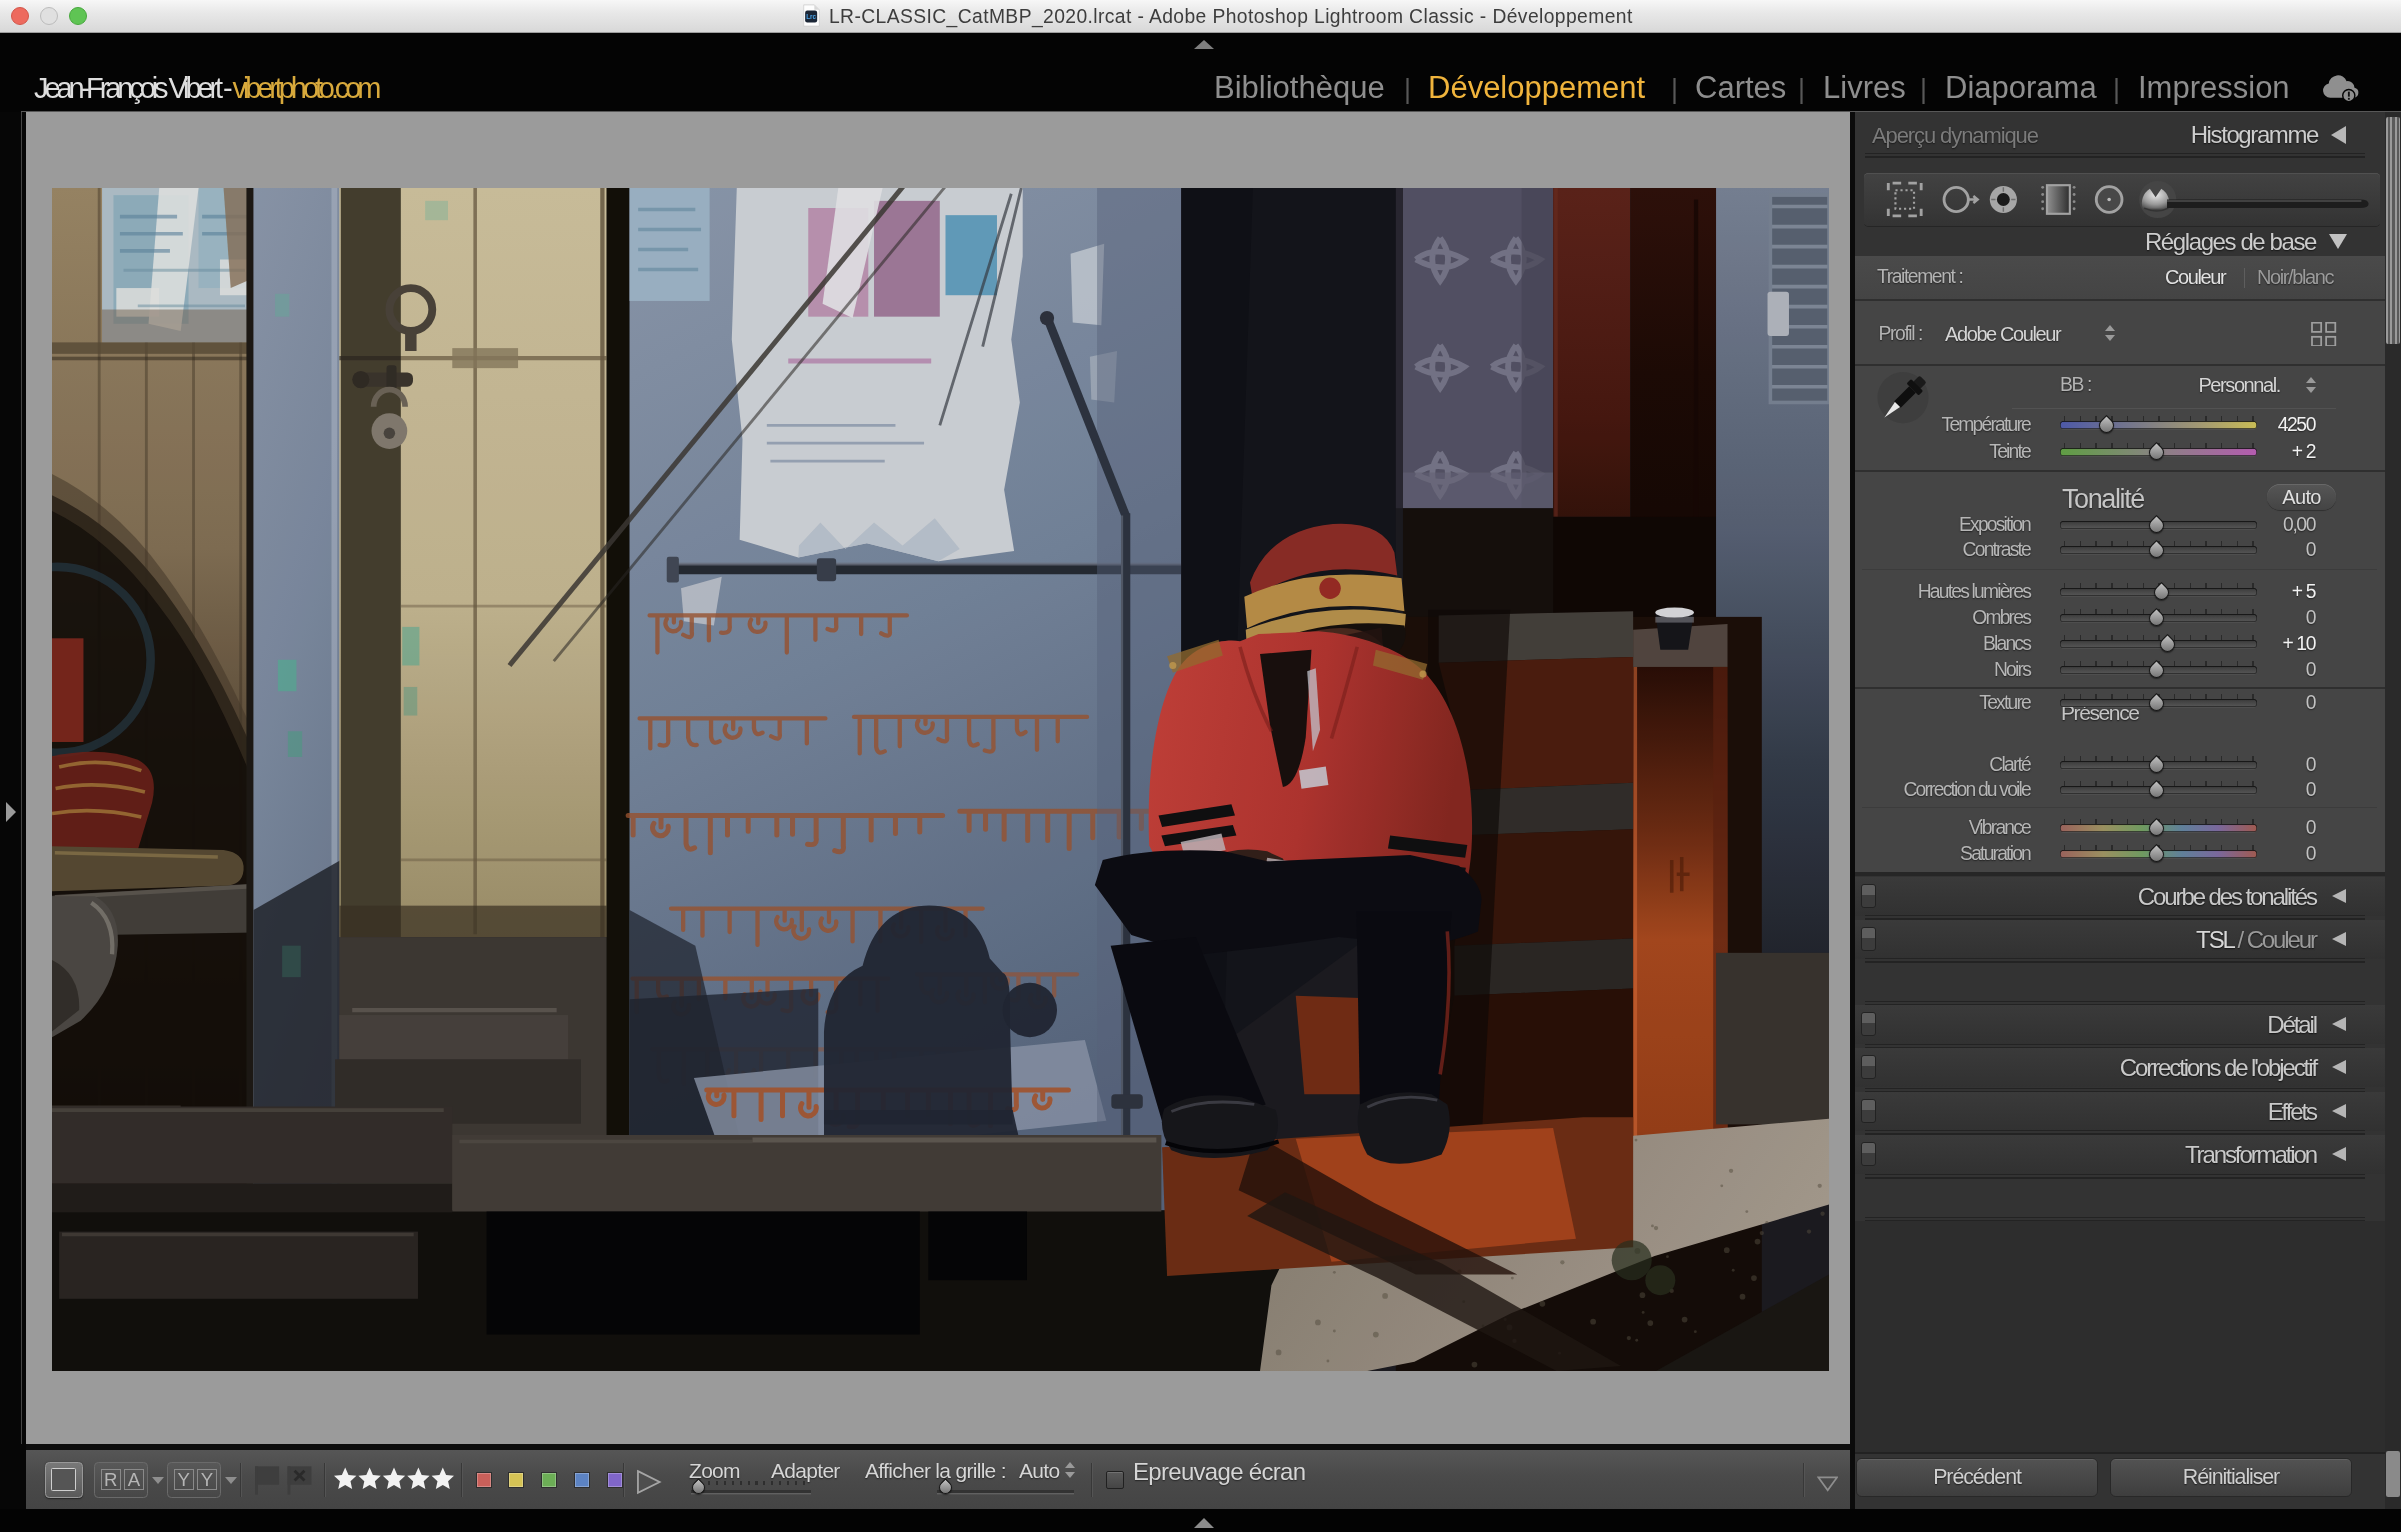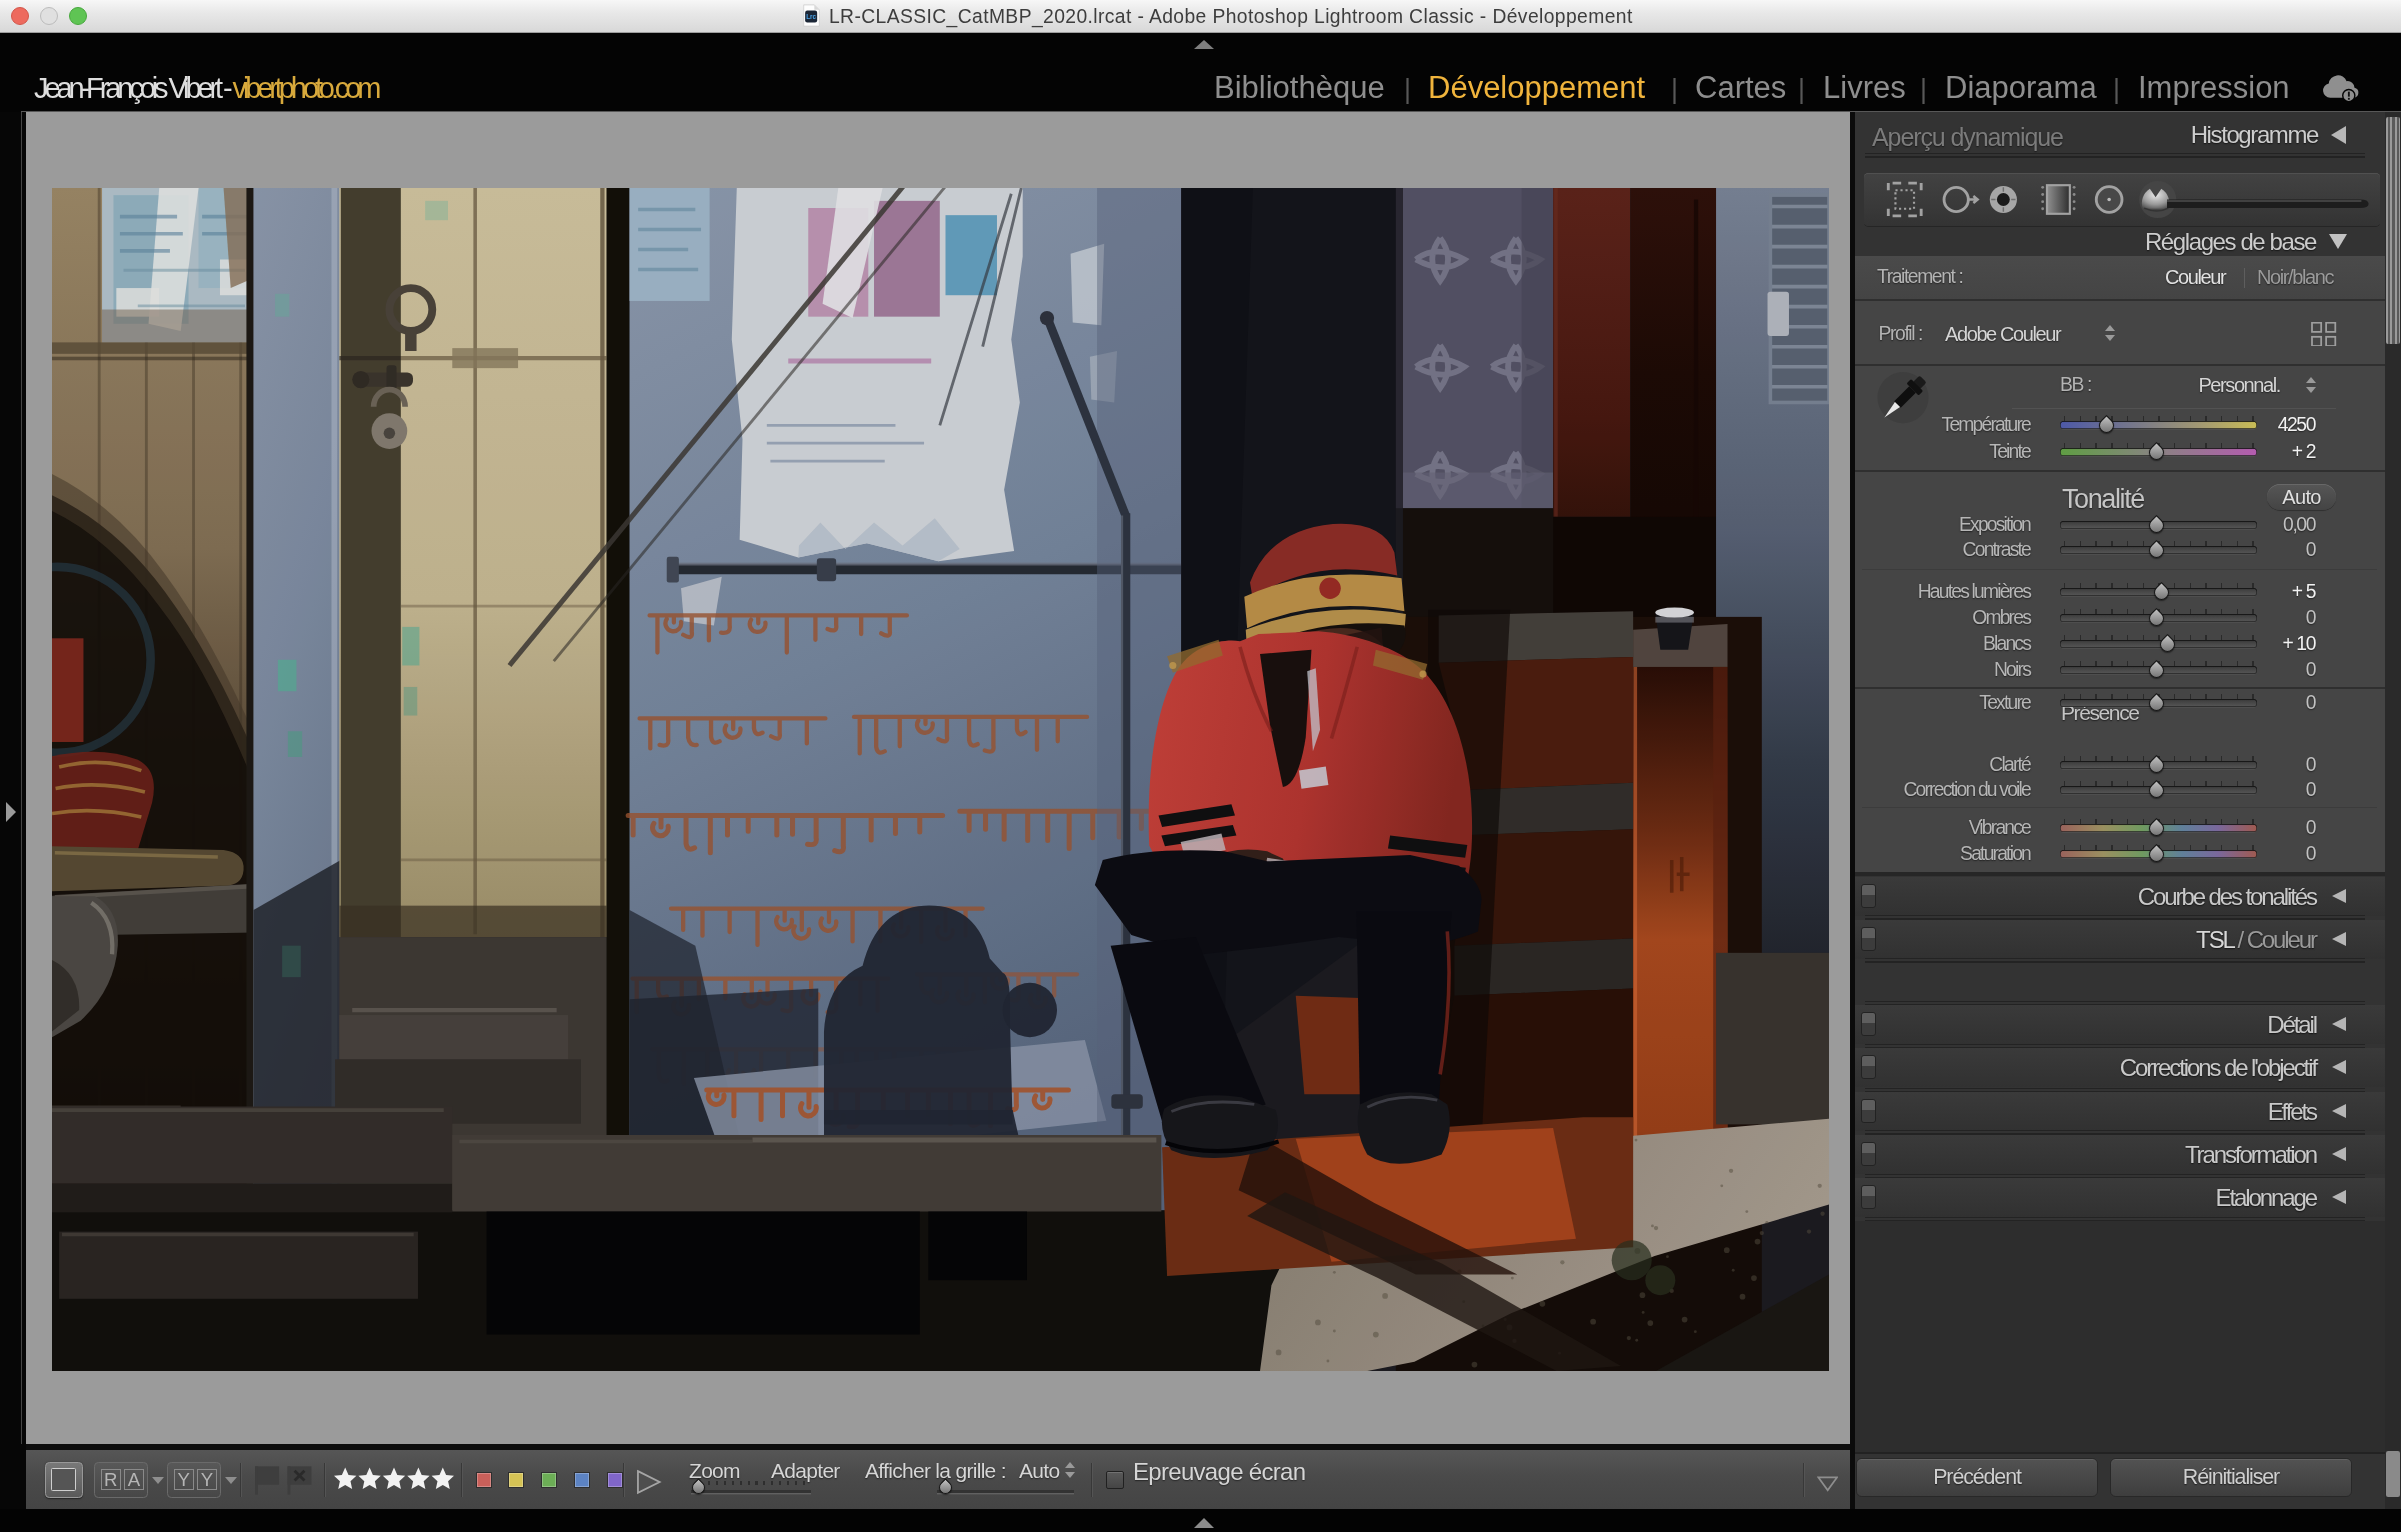--- a/index.html
+++ b/index.html
@@ -505,21 +505,21 @@
  <svg class="abs" style="left:1791px;top:26px" width="21.4" height="15.7" viewBox="0 0 30 22">
   <path d="M2,2 L28,2 15,20 z" fill="none" stroke="#8e8e8e" stroke-width="2.5"></path>
  </svg>
 </div>
 <div id="botbar">
  <div class="abs" style="left:1194px;top:8.6px;width:0;height:0;border-left:10.7px solid transparent;border-right:10.7px solid transparent;border-bottom:10px solid #8c8c8c"></div>
 </div>
 
 <div id="rdivider"></div>
 <div id="rpanel">
- <span class="abs" style="left:17px;top:11.4px;font-size:25px;letter-spacing:-1.1px;color:#7b7b7b;text-shadow:0 1.4px 1.4px rgba(0,0,0,.5)">Aperçu dynamique</span>
+ <span class="abs" style="left:17px;top:11.4px;font-size:22px;letter-spacing:-1.1px;color:#7b7b7b;text-shadow:0 1.4px 1.4px rgba(0,0,0,.5)">Aperçu dynamique</span>
  <span class="hdr" style="right:83px;top:9.3px">Histogramme</span>
  <div class="abs" style="right:55px;top:14.3px;width:0;height:0;border-right:15.7px solid #b8b8b8;border-top:9.3px solid transparent;border-bottom:9.3px solid transparent"></div>
  <div class="dsep" style="top:41px">
         <i></i>
         <i></i>
       </div>
  <div class="abs" style="left:8.6px;top:61px;width:516px;height:53px;border-radius:4.3px;background:linear-gradient(#424242,#383838 70%,#333);box-shadow:inset 0 0.7px 0 #555,0 0.7px 0 #222">
   <svg class="abs" style="left:0;top:0" width="516" height="53" viewBox="0 0 722 74">
    <g stroke="#a2a2a2" fill="none">
     <path d="M40,14 h12 M34,14 v10 M74,14 h-12 M80,14 v10 M40,60 h12 M34,60 v-10 M74,60 h-12 M80,60 v-10" stroke-width="4"></path>
@@ -748,25 +748,20 @@
       </div>
  <div class="cbar" style="top:1023px">
         <span class="tog"></span>
         <span class="t">Transformation</span>
         <span class="arr"></span>
       </div>
  <div class="dsep" style="top:1062px">
         <i></i>
         <i></i>
       </div>
- <div class="cbar" style="top:1066px">
-        <span class="tog"></span>
-        <span class="t">Etalonnage</span>
-        <span class="arr"></span>
-      </div>
  <div class="dsep" style="top:1105px">
         <i></i>
         <i></i>
       </div>
  <div class="abs" style="left:0;top:1109px;width:530px;height:231px;background:#2d2d2d"></div>
  <div class="abs" style="left:0;top:1340px;width:530px;height:2.1px;background:#222"></div>
  <div class="btn" style="left:1px;width:242px">Précédent</div>
  <div class="btn" style="left:255px;width:242px">Réinitialiser</div>
  <div class="abs" style="left:530px;top:0;width:16.4px;height:1397px;background:#2a2a2a"></div>
  <div class="abs" style="left:531px;top:5px;width:13.6px;height:227px;background:repeating-linear-gradient(90deg,#9a9a9a 0 2.1px,#5a5a5a 2.1px 4.3px);border-radius:2.1px"></div>

